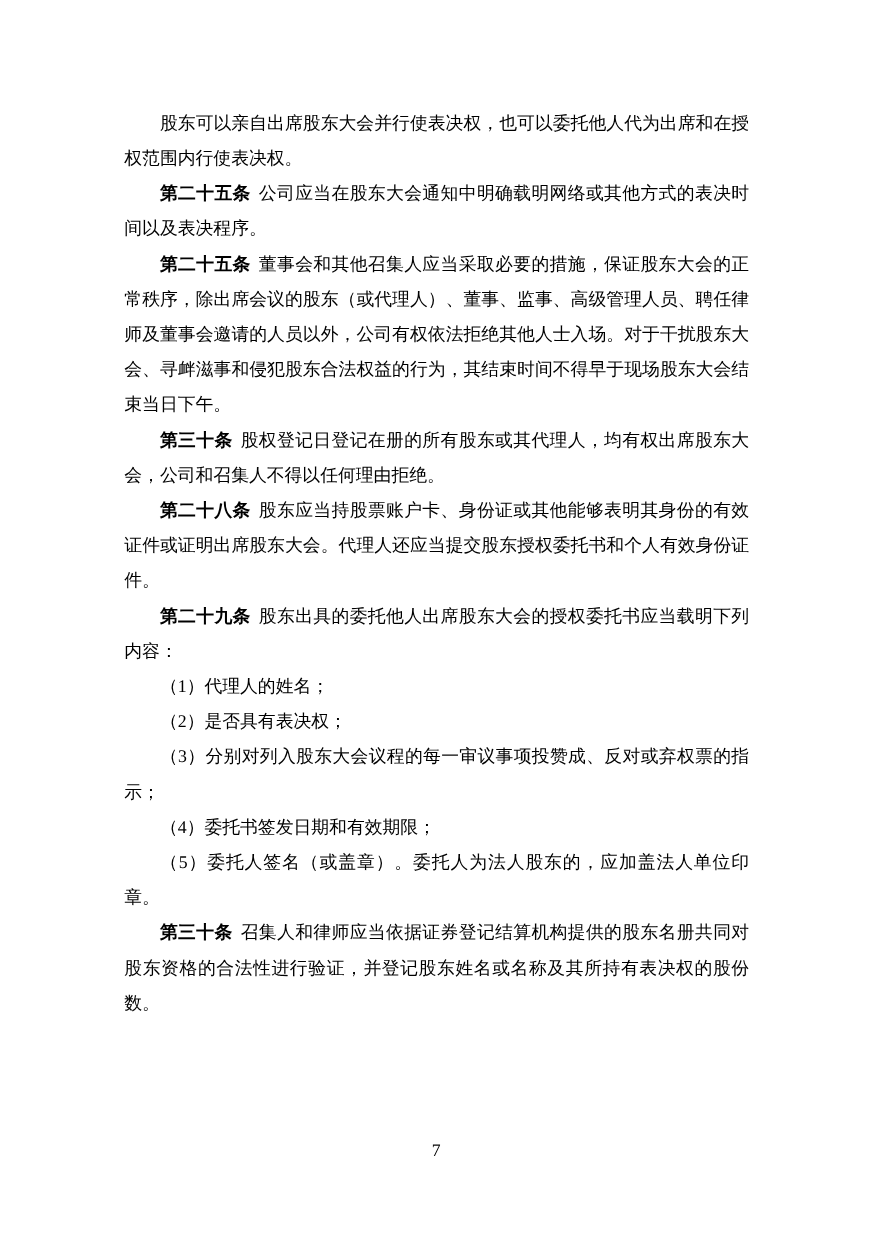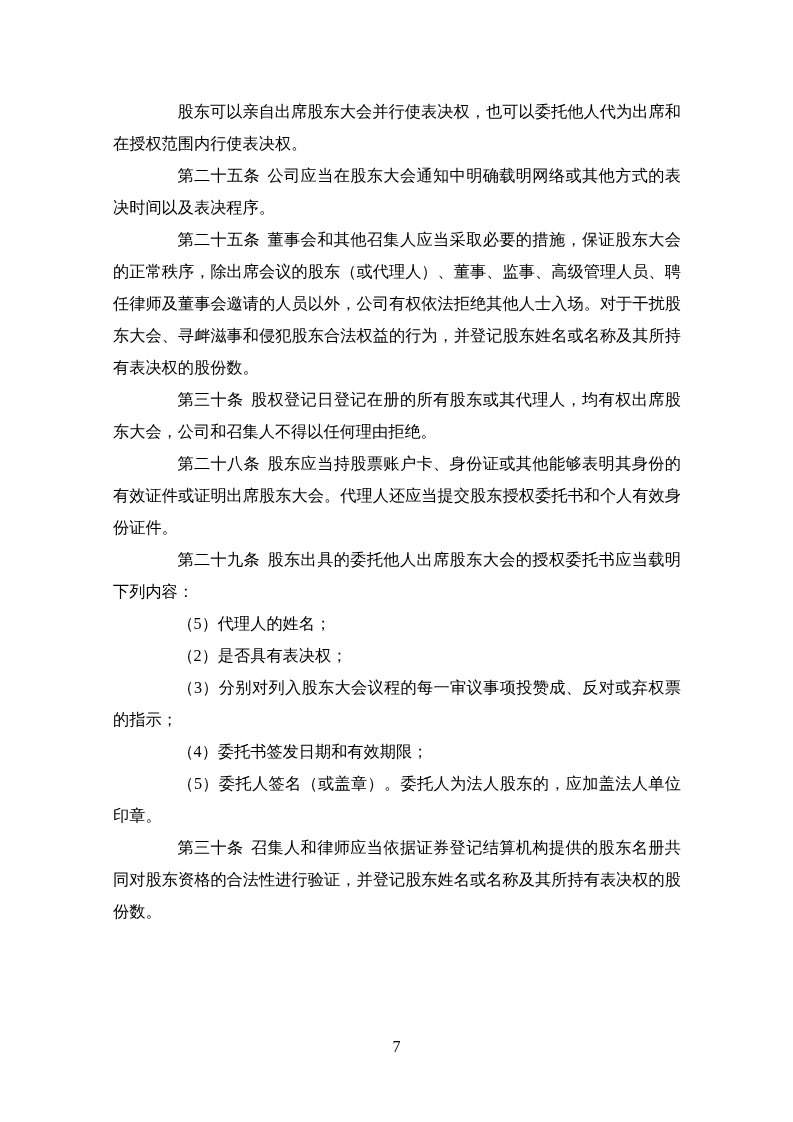--- a/index.html
+++ b/index.html
@@ -27,22 +27,21 @@
     text-align: justify;
     text-justify: inter-ideograph;
   }
   .content p {
     margin: 0;
     padding: 0;
     text-indent: 2em;
     word-break: break-all;
   }
   .lead {
-    font-weight: 400;
-    margin-left: 32px;
+    font-weight: 700;
   }
   .lead:not(:empty) {
     margin-right: 0.45em;
   }
   .page-number {
     position: absolute;
     left: 0;
     right: 0;
     top: 1037px;
     text-align: center;
@@ -50,25 +49,25 @@
     line-height: 20px;
   }
 </style>
 </head>
 <body>
 
 <div class="page">
   <div class="content">
     <p><span class="lead"></span><span>股东可以亲自出席股东大会并行使表决权，也可以委托他人代为出席和在授权范围内行使表决权。</span></p>
     <p><span class="lead">第二十五条</span><span>公司应当在股东大会通知中明确载明网络或其他方式的表决时间以及表决程序。</span></p>
-    <p><span class="lead">第二十五条</span><span>董事会和其他召集人应当采取必要的措施，保证股东大会的正常秩序，除出席会议的股东（或代理人）、董事、监事、高级管理人员、聘任律师及董事会邀请的人员以外，公司有权依法拒绝其他人士入场。对于干扰股东大会、寻衅滋事和侵犯股东合法权益的行为，并登记股东姓名或名称及其所持有表决权的股份数。</span></p>
+    <p><span class="lead">第二十五条</span><span>董事会和其他召集人应当采取必要的措施，保证股东大会的正常秩序，除出席会议的股东（或代理人）、董事、监事、高级管理人员、聘任律师及董事会邀请的人员以外，公司有权依法拒绝其他人士入场。对于干扰股东大会、寻衅滋事和侵犯股东合法权益的行为，其结束时间不得早于现场股东大会结束当日下午。</span></p>
     <p><span class="lead">第三十条</span><span>股权登记日登记在册的所有股东或其代理人，均有权出席股东大会，公司和召集人不得以任何理由拒绝。</span></p>
     <p><span class="lead">第二十八条</span><span>股东应当持股票账户卡、身份证或其他能够表明其身份的有效证件或证明出席股东大会。代理人还应当提交股东授权委托书和个人有效身份证件。</span></p>
     <p><span class="lead">第二十九条</span><span>股东出具的委托他人出席股东大会的授权委托书应当载明下列内容：</span></p>
-    <p><span class="lead"></span><span>（5）代理人的姓名；</span></p>
+    <p><span class="lead"></span><span>（1）代理人的姓名；</span></p>
     <p><span class="lead"></span><span>（2）是否具有表决权；</span></p>
     <p><span class="lead"></span><span>（3）分别对列入股东大会议程的每一审议事项投赞成、反对或弃权票的指示；</span></p>
     <p><span class="lead"></span><span>（4）委托书签发日期和有效期限；</span></p>
     <p><span class="lead"></span><span>（5）委托人签名（或盖章）。委托人为法人股东的，应加盖法人单位印章。</span></p>
     <p><span class="lead">第三十条</span><span>召集人和律师应当依据证券登记结算机构提供的股东名册共同对股东资格的合法性进行验证，并登记股东姓名或名称及其所持有表决权的股份数。</span></p>
   </div>
   <div class="page-number">7</div>
 </div>
 
 </body></html>

